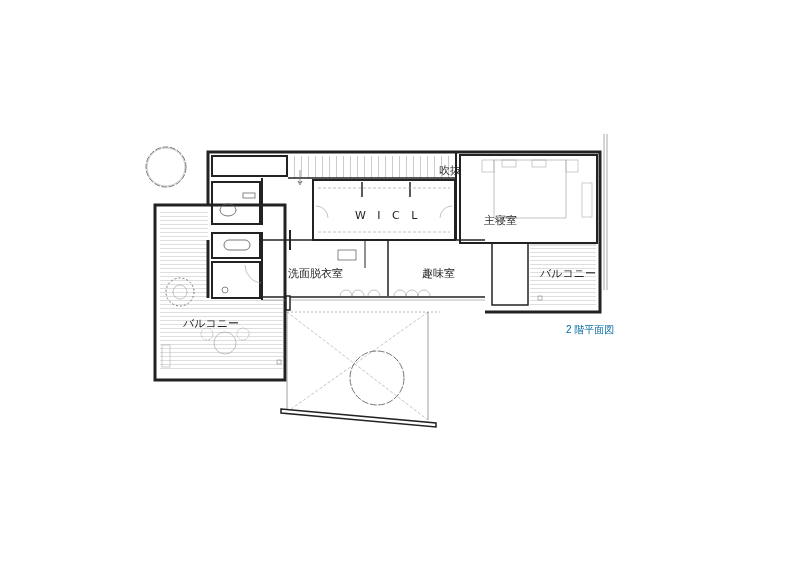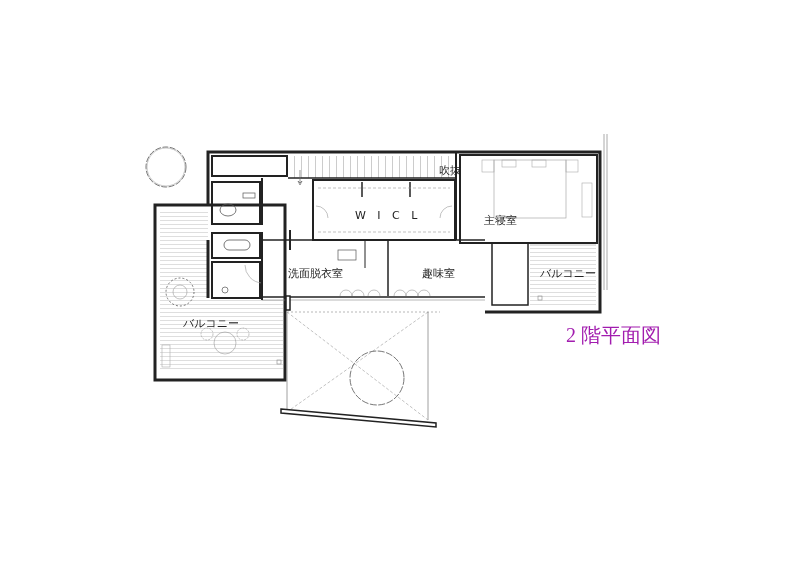--- a/index.html
+++ b/index.html
@@ -1,19 +1,19 @@
 <!DOCTYPE html>
 <html><head>
   <meta charset="utf-8">
   <style>
     html, body { margin: 0; padding: 0; background: #ffffff; }
     body { width: 800px; height: 566px; position: relative; overflow: hidden; font-family: "DejaVu Sans", sans-serif; }
     #plan { position: absolute; left: 0; top: 0; width: 800px; height: 566px; }
     .lbl { position: absolute; font-size: 11px; color: #222; white-space: nowrap; line-height: 1; font-family: "DejaVu Sans", sans-serif; }
-    .title { position: absolute; font-size: 20px; color: #a21caf; white-space: nowrap; line-height: 1; font-family: Liberation Serif, serif; }
+    .title { position: absolute; font-size: 10px; color: #0369a1; white-space: nowrap; line-height: 1; font-family: Liberation Sans, sans-serif; }
   </style>
 </head>
 <body>
 
 <svg id="plan" viewBox="0 0 800 566" xmlns="http://www.w3.org/2000/svg">
   <defs>
     <pattern id="deck" width="4" height="4" patternUnits="userSpaceOnUse">
       <line x1="0" y1="0.5" x2="4" y2="0.5" stroke="#c8c8c8" stroke-width="0.6"></line>
     </pattern>
     <pattern id="stairs" width="7" height="10" patternUnits="userSpaceOnUse">

